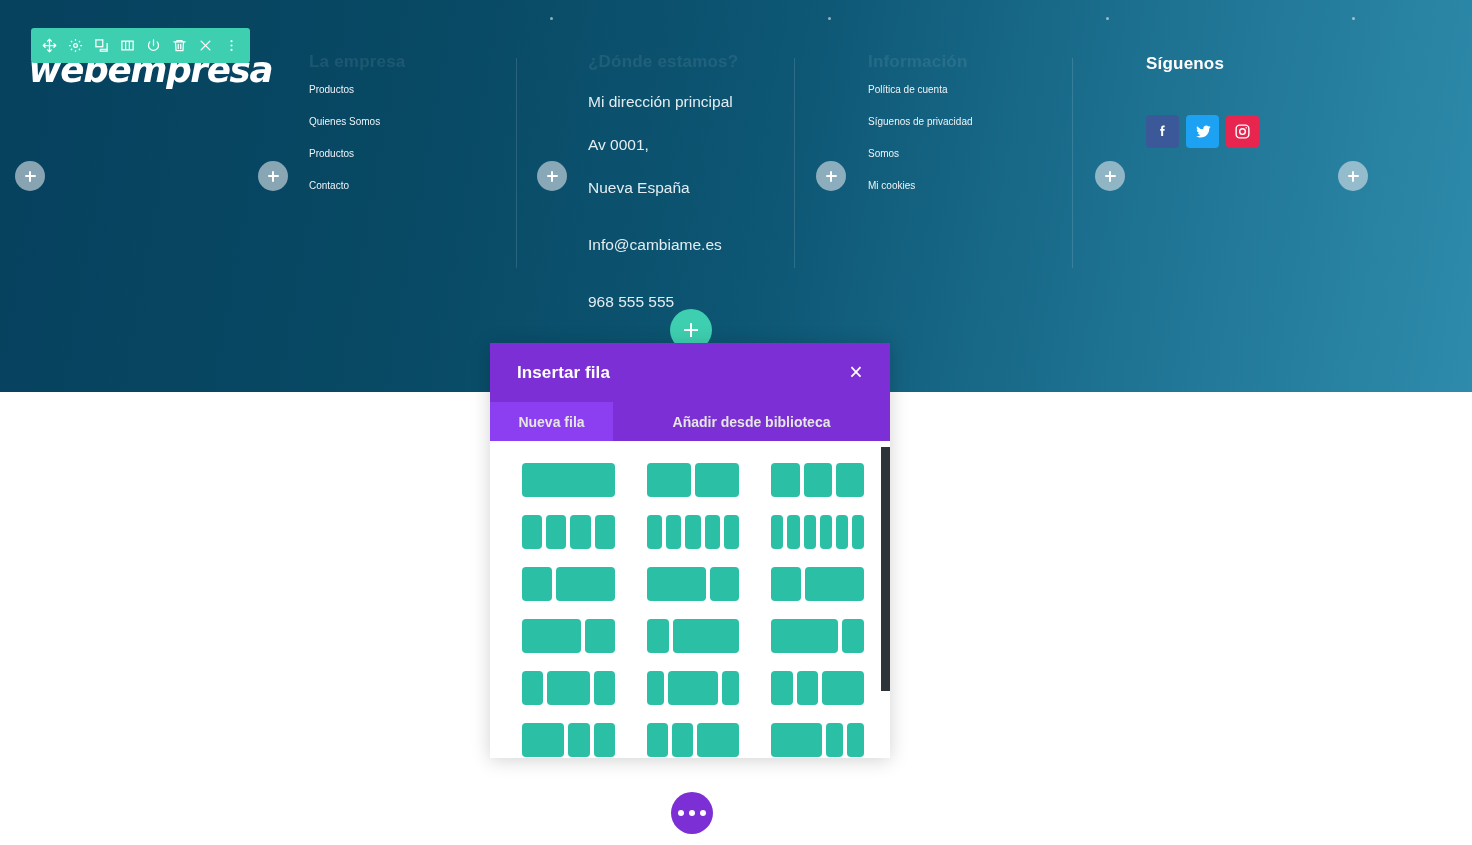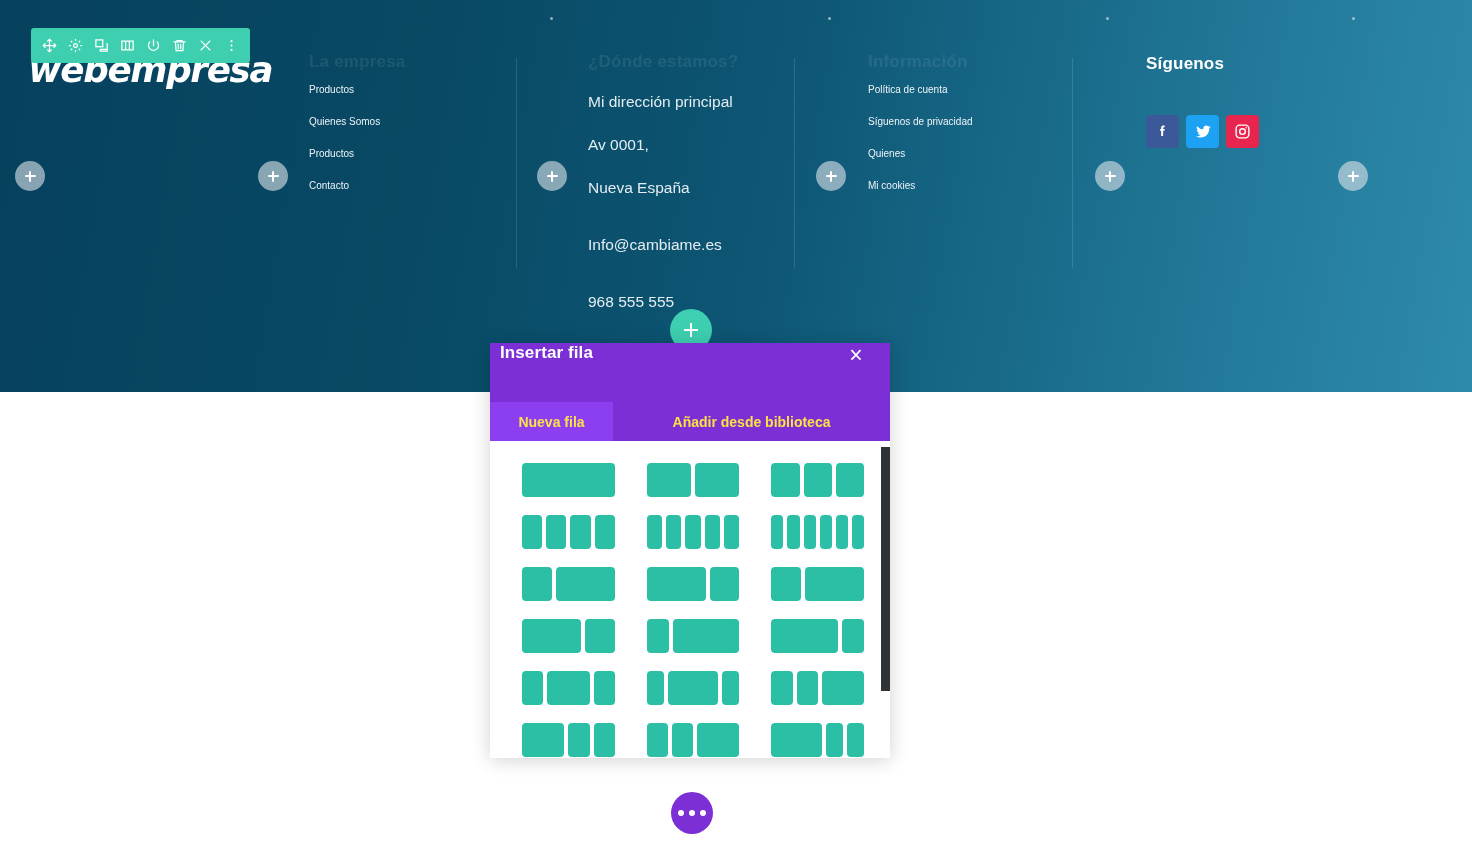--- a/index.html
+++ b/index.html
@@ -93,32 +93,32 @@
   .teal-add::before { width: 14px; height: 2.5px; }
   .teal-add::after  { width: 2.5px; height: 14px; }
 
   
   .modal {
     position: absolute; left: 490px; top: 343px; width: 400px; height: 415px;
     background: #ffffff; z-index: 20; overflow: hidden;
     box-shadow: 0 2px 18px rgba(0,0,0,.18);
   }
   .modal-head {
-    height: 59px; background: #7b2fd4; display: flex; align-items: flex-start;
-    justify-content: space-between; padding: 0 22px 0 10px;
+    height: 59px; background: #7b2fd4; display: flex; align-items: center;
+    justify-content: space-between; padding: 0 22px 0 27px;
   }
   .modal-title { color: #fff; font-size: 17px; font-weight: 700; letter-spacing: .1px; }
   .modal-close {
     color: #fff; font-size: 23px; line-height: 1; cursor: pointer; font-weight: 300;
     width: 24px; height: 24px; display:flex; align-items:center; justify-content:center;
   }
   .modal-tabs { height: 39px; display: flex; background: #7b2fd4; }
   .mtab {
     display: flex; align-items: center; justify-content: center;
-    color: #fde047; font-size: 14px; font-weight: 700; cursor: pointer;
+    color: #e5e5e5; font-size: 14px; font-weight: 700; cursor: pointer;
   }
   .mtab.t1 { width: 123px; background: #8c3ff0; }
   .mtab.t2 { flex: 1; background: #7b2fd4; }
 
   .modal-body { position: relative; height: 317px; background: #fff; overflow: hidden; }
   .layout-grid {
     position: absolute; left: 0; top: 0; width: 400px;
     padding: 22px 26px 0 32px;
     display: flex; flex-direction: column; gap: 18px;
   }
@@ -179,21 +179,21 @@
       <p>Info@cambiame.es</p>
       <div class="gap"></div>
       <p>968 555 555</p>
     </div>
 
     <div class="fcol" style="left:868px">
       <h4 class="h-dim">Información</h4>
       <ul>
         <li>Política de cuenta</li>
         <li>Síguenos de privacidad</li>
-        <li>Quienes</li>
+        <li>Somos</li>
         <li>Mi cookies</li>
       </ul>
     </div>
 
     <div class="fcol" style="left:1146px;top:54px">
       <h4 class="h-bright">Síguenos</h4>
     </div>
 
     <div class="social-row">
       <div class="soc" style="background:#3b5998">

